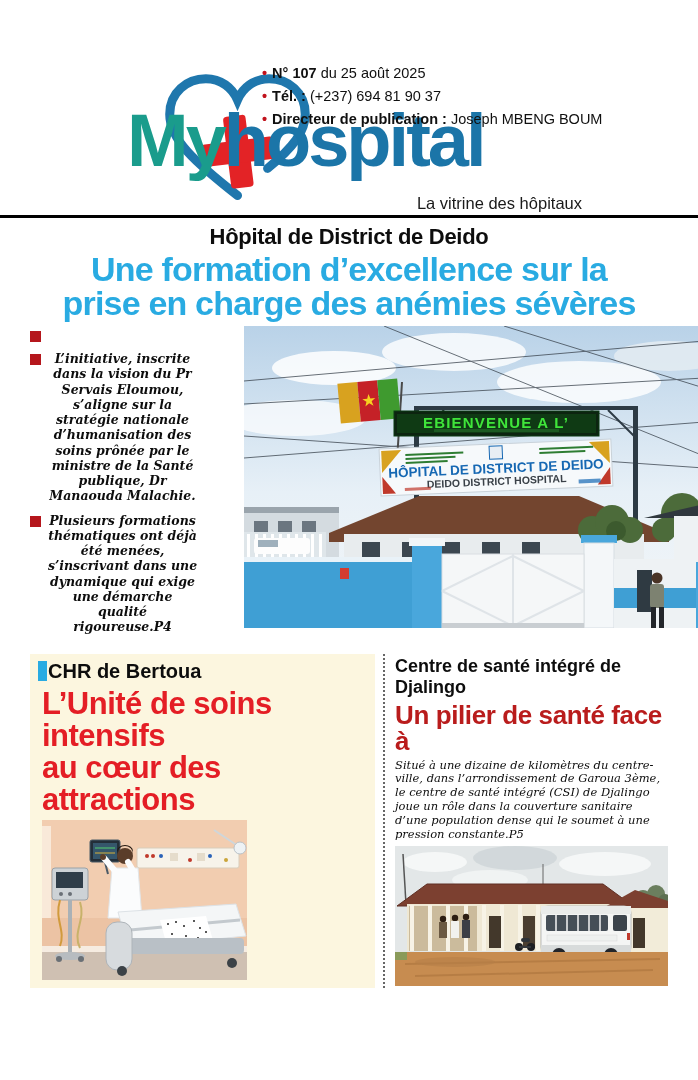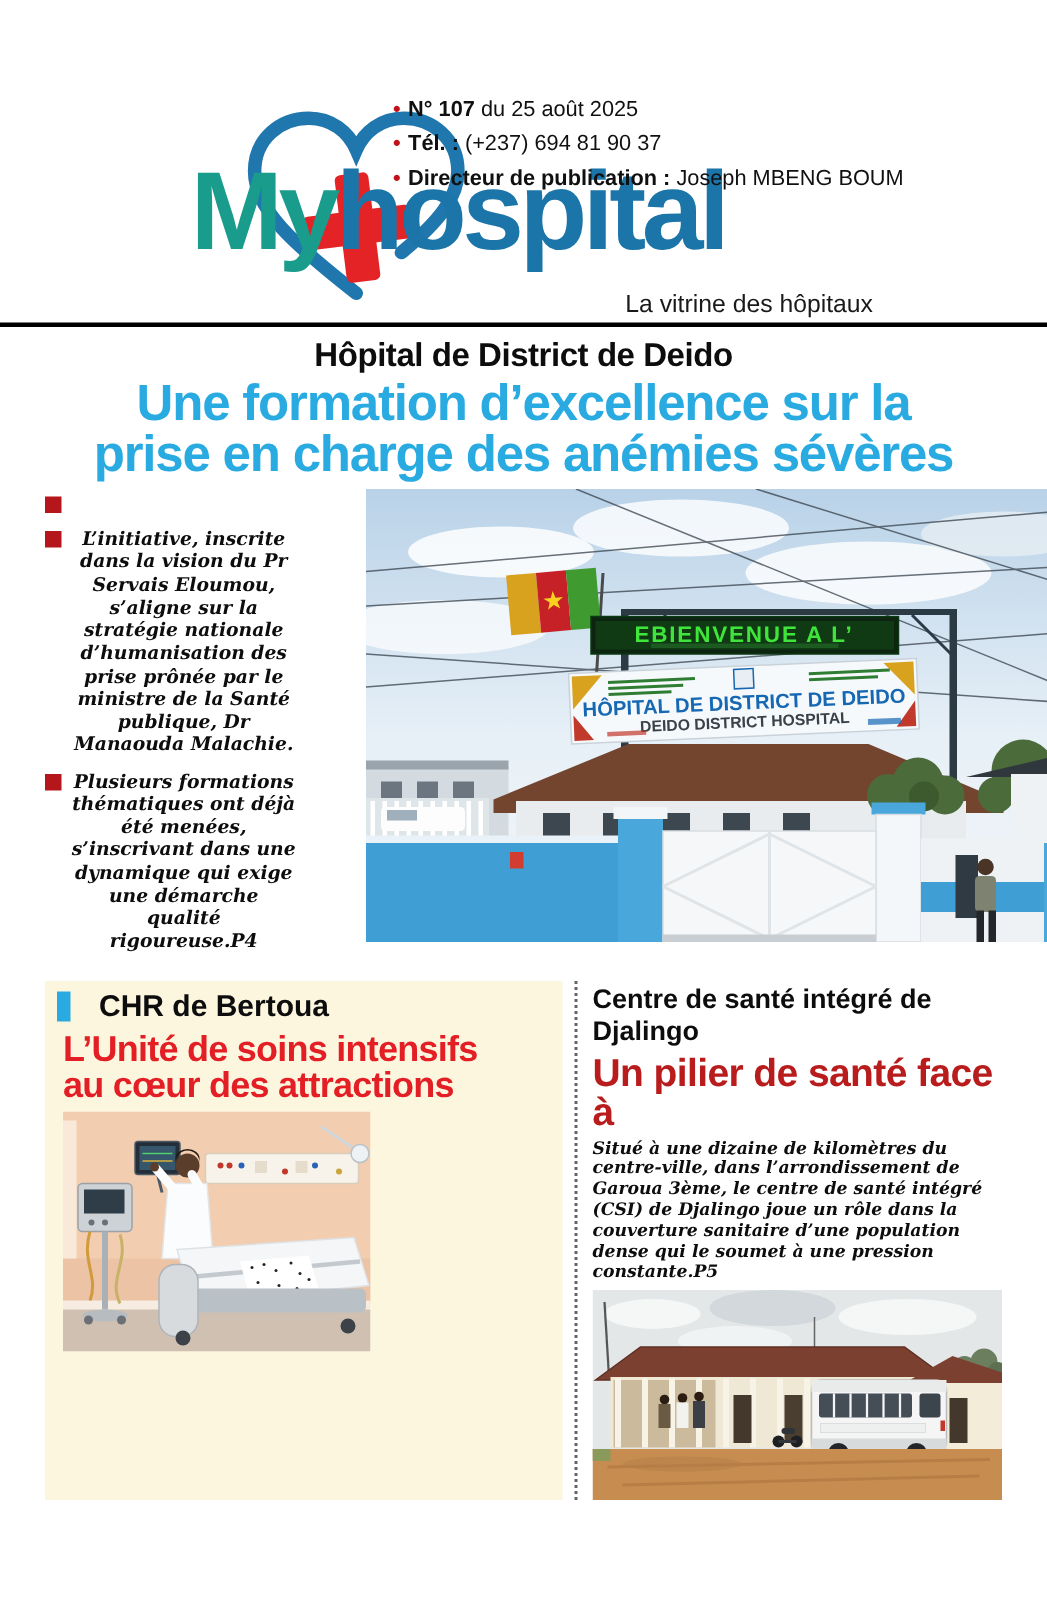--- a/index.html
+++ b/index.html
@@ -28,33 +28,33 @@
   .lead-col{width:168px;flex:none;padding-top:2px;}
   .bullet-item{display:flex;gap:6px;margin:0 0 9px;}
   .bullet-sq{width:11px;height:11px;background:#b5161c;flex:none;margin-top:3px;}
   .bullet-txt{font-family:"DejaVu Serif",serif;font-style:italic;font-weight:bold;font-size:12.5px;line-height:1.22;color:#0d0d0d;}
   .lead-photo{flex:1;}
   .lead-photo svg{display:block;width:460px;height:302px;}
 
   
   .bottom-row{display:flex;margin:10px 30px 0;align-items:stretch;}
   .art-left{width:345px;flex:none;background:#fcf6df;padding:6px 8px 8px;box-sizing:border-box;}
-  .kicker-row{display:flex;align-items:center;gap:19px;}
+  .kicker-row{display:flex;align-items:center;gap:1px;}
   .kicker-bar{width:9px;height:20px;background:#29abe2;flex:none;}
   .kicker-txt{font-size:20px;font-weight:bold;color:#0d0d0d;}
-  .red-headline{font-size:24px;font-weight:800;color:#e41e25;line-height:1.04;letter-spacing:-0.5px;margin:5px 0 4px 4px;}
+  .red-headline{font-size:31px;font-weight:800;color:#e41e25;line-height:1.04;letter-spacing:-0.5px;margin:5px 0 4px 4px;}
   .red-headline span{display:block;}
   .bertoua-flex{display:flex;gap:6px;margin-left:4px;}
   .bertoua-body{width:118px;flex:none;font-family:"DejaVu Serif",serif;font-style:italic;font-weight:bold;font-size:11.5px;line-height:1.16;color:#0d0d0d;}
   .bertoua-photo svg{display:block;width:205px;height:160px;}
   .art-right{flex:1;margin-left:8px;border-left:2px dotted #666;padding-left:10px;}
   .dj-kicker{font-size:18px;font-weight:bold;color:#0d0d0d;margin-top:2px;}
   .blue-headline{font-size:26px;font-weight:800;color:#b91c1c;line-height:1.02;letter-spacing:-0.4px;margin:4px 0 4px;}
   .blue-headline span{display:block;}
-  .dj-body{font-family:"DejaVu Serif",serif;font-style:italic;font-weight:bold;font-size:11.5px;line-height:1.2;color:#0d0d0d;}
+  .dj-body{font-family:"DejaVu Serif",serif;font-style:italic;font-weight:normal;font-size:11.5px;line-height:1.2;color:#0d0d0d;}
   .dj-photo svg{display:block;width:273px;height:140px;margin-top:5px;}
 </style>
 </head>
 <body>
 
 <div class="page">
 
   <header class="masthead">
     <div class="heart-wrap">
       <svg viewBox="0 0 200 170" width="215" height="128">
@@ -89,21 +89,21 @@
       <span>Une formation d’excellence sur la</span>
       <span>prise en charge des anémies sévères</span>
     </h1>
     <div class="lead-flex">
       <div class="lead-col">
         <div class="bullet-item">
           <span class="bullet-sq"></span>
         </div>
         <div class="bullet-item">
           <span class="bullet-sq"></span>
-          <span class="bullet-txt">L’initiative, inscrite dans la vision du Pr Servais Eloumou, s’aligne sur la stratégie nationale d’humanisation des prise prônée par le ministre de la Santé publique, Dr Manaouda Malachie.</span>
+          <span class="bullet-txt">L’initiative, inscrite dans la vision du Pr Servais Eloumou, s’aligne sur la stratégie nationale d’humanisation des soins prônée par le ministre de la Santé publique, Dr Manaouda Malachie.</span>
         </div>
         <div class="bullet-item">
           <span class="bullet-sq"></span>
           <span class="bullet-txt">Plusieurs formations thématiques ont déjà été menées, s’inscrivant dans une dynamique qui exige une démarche qualité rigoureuse.P4</span>
         </div>
       </div>
 
       <figure class="lead-photo" style="margin:0;padding-left:40px;">
         <svg viewBox="0 0 460 302">
           <defs>

